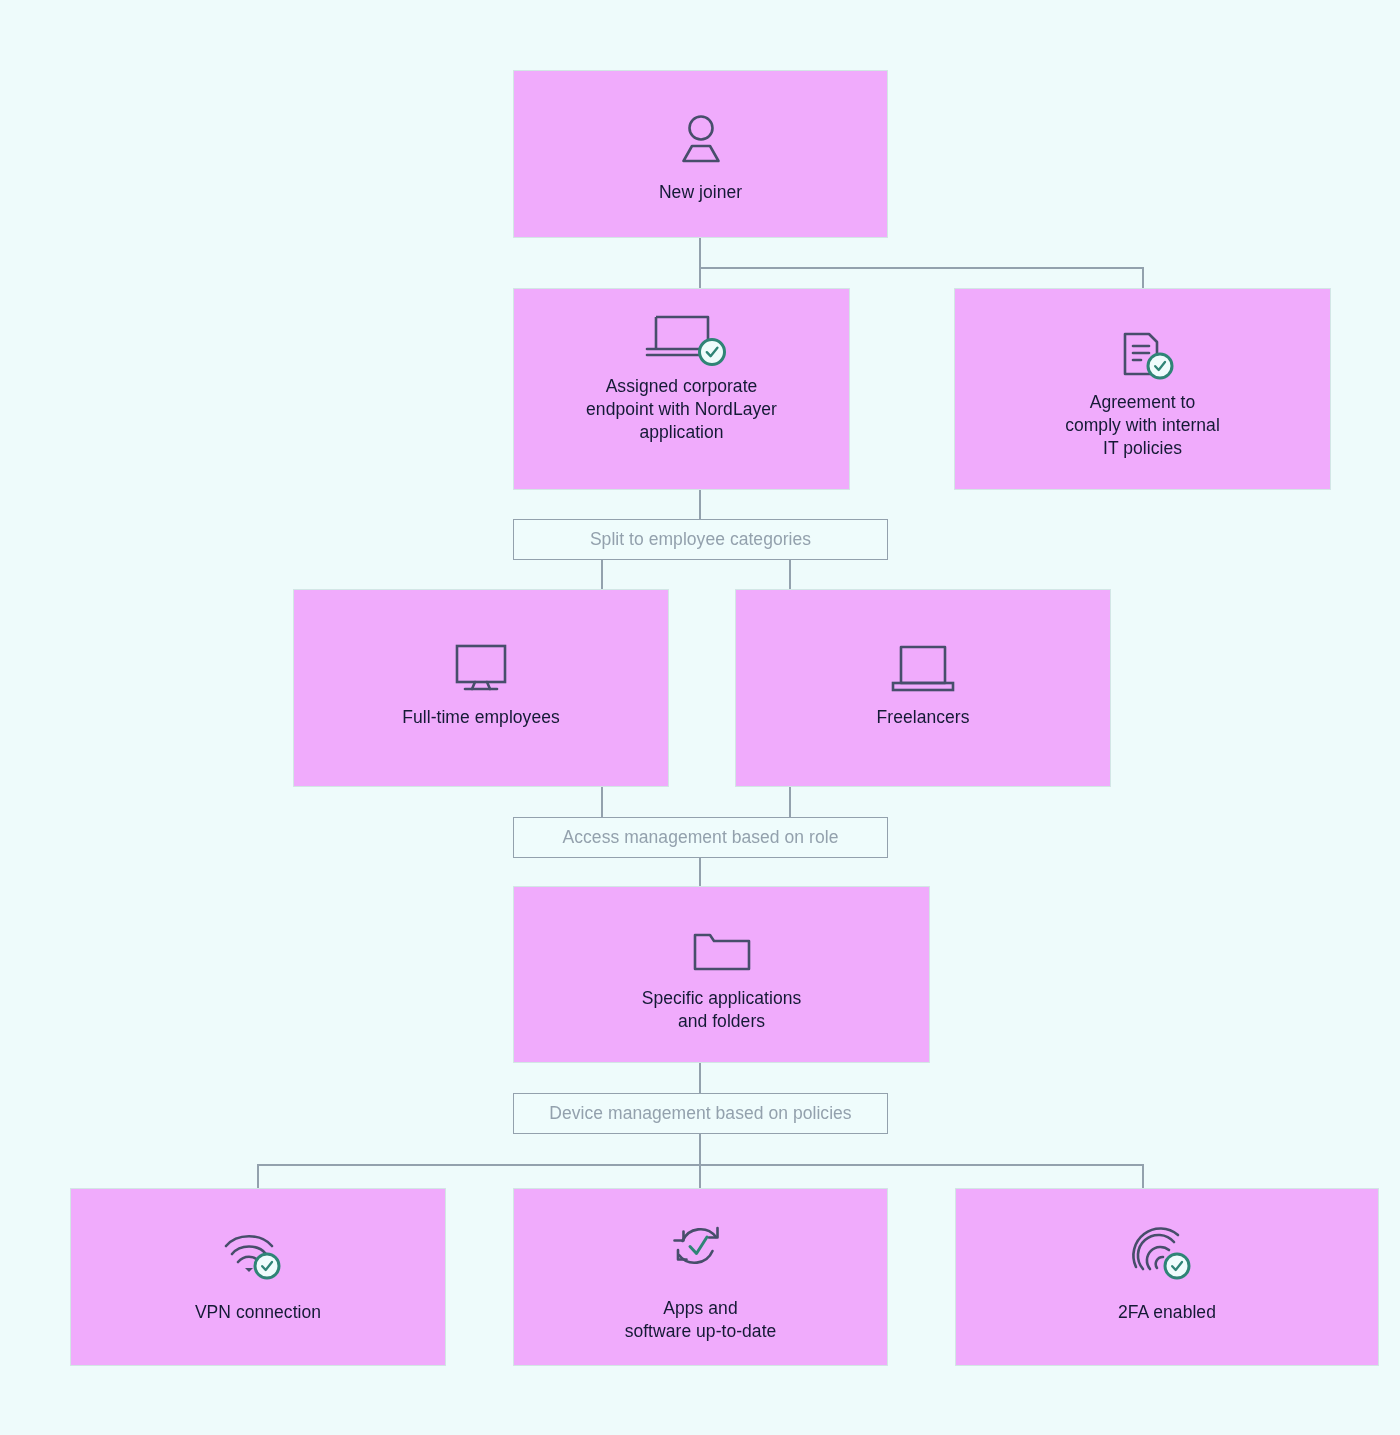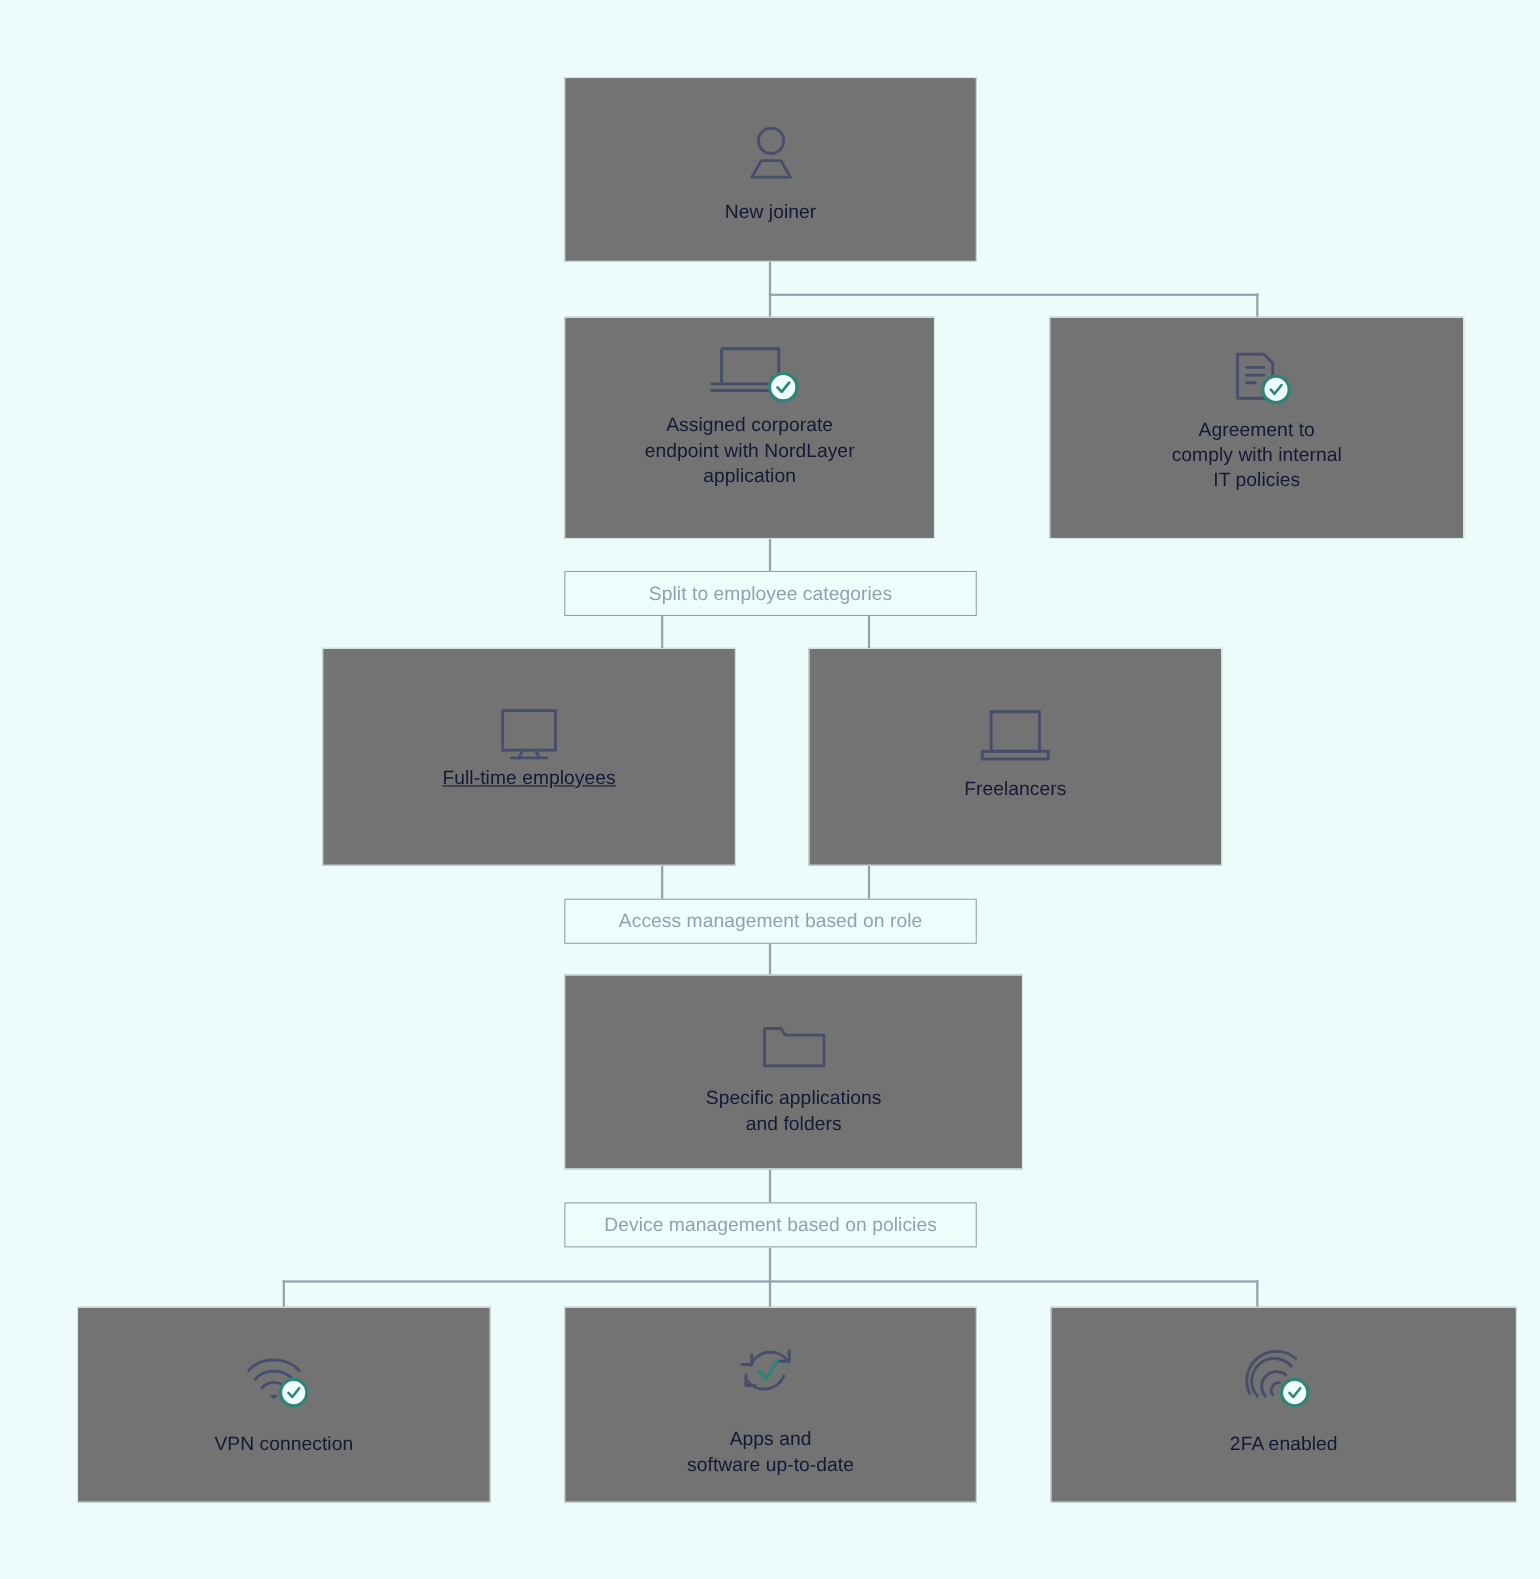--- a/index.html
+++ b/index.html
@@ -18,21 +18,21 @@
     position: absolute;
     left: 0; top: 0;
     width: 1400px;
     height: 1435px;
   }
   
   .node {
     position: absolute;
     box-sizing: border-box;
     border: 1px solid #d2e6e5;
-    background: #737373;
+    background: #f0abfc;
     display: flex;
     flex-direction: column;
     align-items: center;
     justify-content: flex-start;
     z-index: 3;
   }
   .node .icon-wrap {
     display: flex;
     align-items: center;
     justify-content: center;
@@ -121,21 +121,21 @@
         <path d="M13 50 H66" stroke="#474e6b" stroke-width="2.6" stroke-linecap="round"></path>
         <circle cx="78" cy="47" r="12.5" stroke="#2f8476" stroke-width="3" fill="#effcfc"></circle>
         <path d="M72.8 47.2 L76.6 51.2 L83.4 42.8" stroke="#2f8476" stroke-width="2.4" fill="none" stroke-linecap="round" stroke-linejoin="round"></path>
       </svg>
     </div>
     <div class="node-label" style="margin-top:8px;">Assigned corporate
 endpoint with NordLayer
 application</div>
   </div>
 
-  <div class="node" style="left:954px; top:288px; width:377px; height:202px; padding-top:20px;">
+  <div class="node" style="left:954px; top:288px; width:377px; height:202px; padding-top:32px;">
     <div class="icon-wrap" style="height:62px;">
       <svg width="80" height="62" viewBox="0 0 80 62" fill="none">
         <path d="M22 13 H46 L54 21 V53 H22 Z" stroke="#474e6b" stroke-width="2.6" stroke-linejoin="round" fill="none"></path>
         <path d="M30 25 H46" stroke="#474e6b" stroke-width="2.6" stroke-linecap="round"></path>
         <path d="M30 32 H46" stroke="#474e6b" stroke-width="2.6" stroke-linecap="round"></path>
         <path d="M30 39 H38" stroke="#474e6b" stroke-width="2.6" stroke-linecap="round"></path>
         <circle cx="57" cy="45" r="12" stroke="#2f8476" stroke-width="3" fill="#effcfc"></circle>
         <path d="M52.2 45.2 L55.7 49 L62 41" stroke="#2f8476" stroke-width="2.3" fill="none" stroke-linecap="round" stroke-linejoin="round"></path>
       </svg>
     </div>
@@ -149,21 +149,21 @@
   </div>
 
   <div class="node" style="left:293px; top:589px; width:376px; height:198px; padding-top:44px;">
     <div class="icon-wrap" style="height:62px;">
       <svg width="74" height="62" viewBox="0 0 74 62" fill="none">
         <rect x="13" y="12" width="48" height="36" stroke="#474e6b" stroke-width="2.6" fill="none"></rect>
         <path d="M31 48 L28 55 M43 48 L46 55" stroke="#474e6b" stroke-width="2.6" stroke-linecap="round"></path>
         <path d="M21 55 H53" stroke="#474e6b" stroke-width="2.6" stroke-linecap="round"></path>
       </svg>
     </div>
-    <div class="node-label" style="text-decoration:underline;">Full-time employees</div>
+    <div class="node-label" style="margin-top:10px;">Full-time employees</div>
   </div>
 
   <div class="node" style="left:735px; top:589px; width:376px; height:198px; padding-top:44px;">
     <div class="icon-wrap" style="height:62px;">
       <svg width="82" height="62" viewBox="0 0 82 62" fill="none">
         <path d="M19 13 H63 V49 H19 Z" stroke="#474e6b" stroke-width="2.6" stroke-linejoin="round" fill="none"></path>
         <rect x="11" y="49" width="60" height="7" stroke="#474e6b" stroke-width="2.6" fill="none"></rect>
       </svg>
     </div>
     <div class="node-label" style="margin-top:10px;">Freelancers</div>

